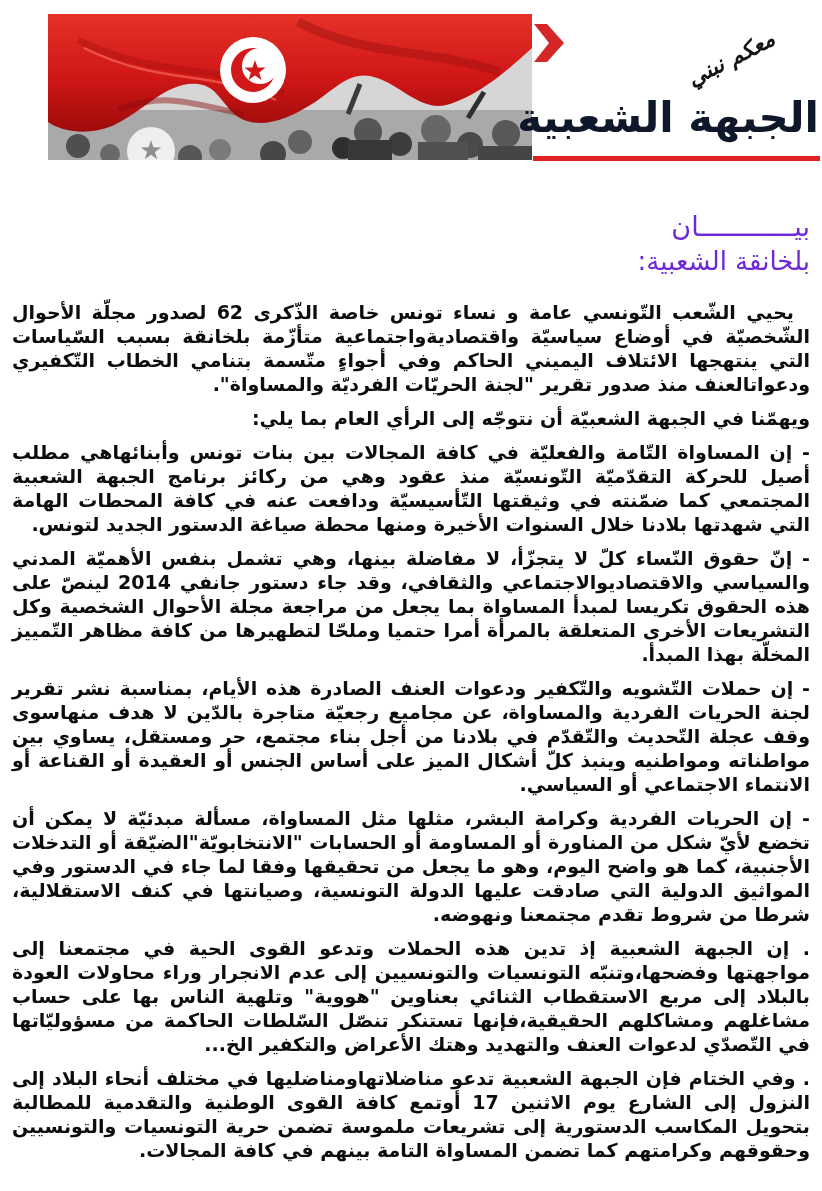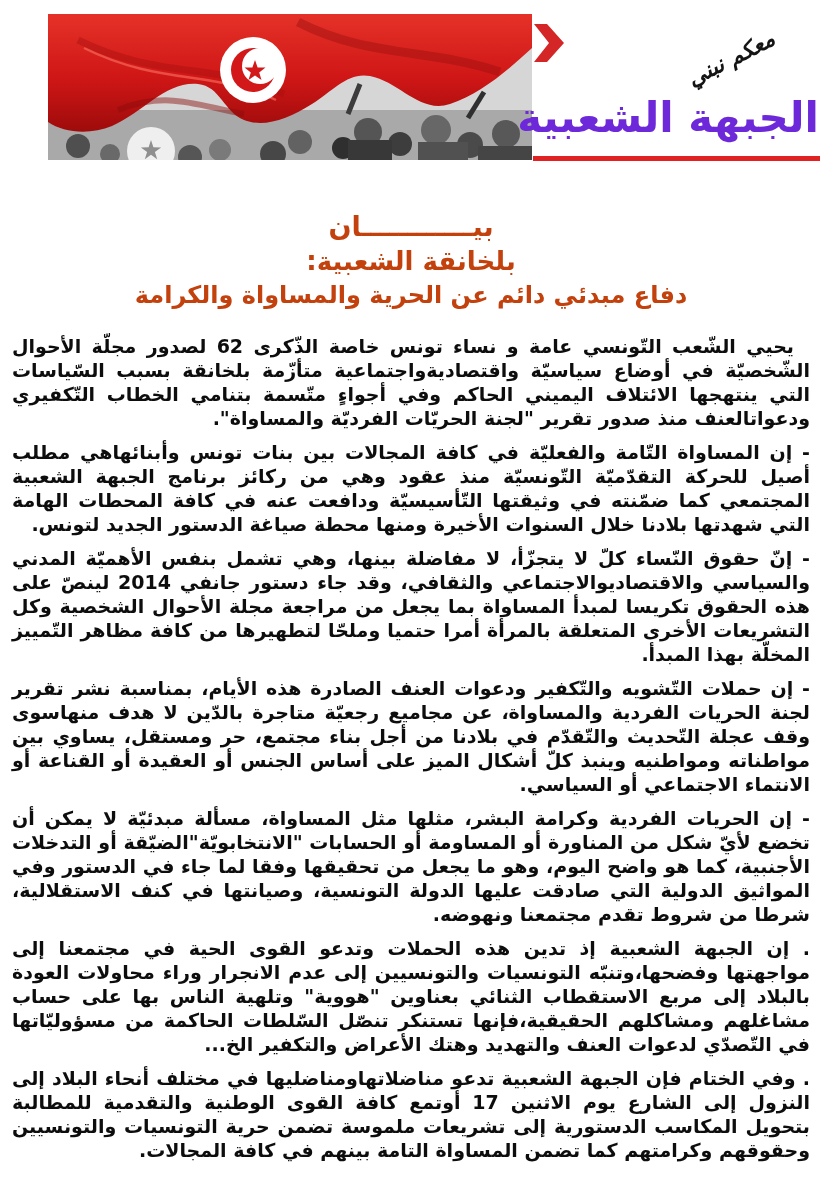--- a/index.html
+++ b/index.html
@@ -12,26 +12,26 @@
   .banner svg{display:block;width:100%;height:100%;}
   .chevron{position:absolute;left:534px;top:24px;width:30px;height:38px;}
   .chevron svg{display:block;width:100%;height:100%;}
   .slogan{
     position:absolute;left:664px;top:46px;width:134px;text-align:center;
     transform:rotate(-27deg);font-size:22px;font-weight:bold;font-style:italic;
     color:#141414;direction:rtl;white-space:nowrap;
   }
   .orgname{
     position:absolute;right:3px;top:92px;direction:rtl;white-space:nowrap;
-    font-size:42px;font-weight:bold;color:#6d28d9;line-height:1.25;letter-spacing:-1px;text-align:right;
+    font-size:42px;font-weight:bold;color:#0f172a;line-height:1.25;letter-spacing:-1px;text-align:right;
   }
   .logo-underline{position:absolute;left:533px;top:156px;width:287px;height:5px;background:#e02222;}
   
   .doc{padding:210px 12px 0 12px;direction:rtl;}
-  .title{text-align:center;color:#c2410c;font-weight:bold;}
+  .title{text-align:right;color:#6d28d9;font-weight:normal;}
   .t1{font-size:27px;line-height:34px;}
   .t2{font-size:26px;line-height:34px;}
   .t3{font-size:24px;line-height:34px;}
   .par{
     margin:10px 0 0 0;text-align:justify;text-align-last:right;
     font-size:19px;font-weight:bold;color:#0d0d0d;line-height:24px;
   }
   .par.first{text-indent:16px;margin-top:22px;}
 </style>
 </head>
@@ -95,24 +95,24 @@
       </svg>
   </div>
   <div class="slogan">معكم نبني</div>
   <div class="orgname">الجبهة الشعبية</div>
   <div class="logo-underline"></div>
 
   <div class="doc">
     <div class="title">
       <div class="t1">بيــــــــــــان</div>
       <div class="t2">بلخانقة الشعبية:</div>
-      <div class="t3">دفاع مبدئي دائم عن الحرية والمساواة والكرامة</div>
     </div>
 
     <p class="par first">يحيي الشّعب التّونسي عامة و نساء تونس خاصة الذّكرى 62 لصدور مجلّة الأحوال الشّخصيّة في أوضاع سياسيّة واقتصاديةواجتماعية متأزّمة بلخانقة بسبب السّياسات التي ينتهجها الائتلاف اليميني الحاكم وفي أجواءٍ متّسمة بتنامي الخطاب التّكفيري ودعواتالعنف منذ صدور تقرير "لجنة الحريّات الفرديّة والمساواة".</p>
+    <p class="par">ويهمّنا في الجبهة الشعبيّة أن نتوجّه إلى الرأي العام بما يلي:</p>
     <p class="par">- إن المساواة التّامة والفعليّة في كافة المجالات بين بنات تونس وأبنائهاهي مطلب أصيل للحركة التقدّميّة التّونسيّة منذ عقود وهي من ركائز برنامج الجبهة الشعبية المجتمعي كما ضمّنته في وثيقتها التّأسيسيّة ودافعت عنه في كافة المحطات الهامة التي شهدتها بلادنا خلال السنوات الأخيرة ومنها محطة صياغة الدستور الجديد لتونس.</p>
     <p class="par">- إنّ حقوق النّساء كلّ لا يتجزّأ، لا مفاضلة بينها، وهي تشمل بنفس الأهميّة المدني والسياسي والاقتصاديوالاجتماعي والثقافي، وقد جاء دستور جانفي 2014 لينصّ على هذه الحقوق تكريسا لمبدأ المساواة بما يجعل من مراجعة مجلة الأحوال الشخصية وكل التشريعات الأخرى المتعلقة بالمرأة أمرا حتميا وملحّا لتطهيرها من كافة مظاهر التّمييز المخلّة بهذا المبدأ.</p>
     <p class="par">- إن حملات التّشويه والتّكفير ودعوات العنف الصادرة هذه الأيام، بمناسبة نشر تقرير لجنة الحريات الفردية والمساواة، عن مجاميع رجعيّة متاجرة بالدّين لا هدف منهاسوى وقف عجلة التّحديث والتّقدّم في بلادنا من أجل بناء مجتمع، حر ومستقل، يساوي بين مواطناته ومواطنيه وينبذ كلّ أشكال الميز على أساس الجنس أو العقيدة أو القناعة أو الانتماء الاجتماعي أو السياسي.</p>
     <p class="par">- إن الحريات الفردية وكرامة البشر، مثلها مثل المساواة، مسألة مبدئيّة لا يمكن أن تخضع لأيّ شكل من المناورة أو المساومة أو الحسابات "الانتخابويّة"الضيّقة أو التدخلات الأجنبية، كما هو واضح اليوم، وهو ما يجعل من تحقيقها وفقا لما جاء في الدستور وفي المواثيق الدولية التي صادقت عليها الدولة التونسية، وصيانتها في كنف الاستقلالية، شرطا من شروط تقدم مجتمعنا ونهوضه.</p>
     <p class="par">. إن الجبهة الشعبية إذ تدين هذه الحملات وتدعو القوى الحية في مجتمعنا إلى مواجهتها وفضحها،وتنبّه التونسيات والتونسيين إلى عدم الانجرار وراء محاولات العودة بالبلاد إلى مربع الاستقطاب الثنائي بعناوين "هووية" وتلهية الناس بها على حساب مشاغلهم ومشاكلهم الحقيقية،فإنها تستنكر تنصّل السّلطات الحاكمة من مسؤوليّاتها في التّصدّي لدعوات العنف والتهديد وهتك الأعراض والتكفير الخ...</p>
     <p class="par">. وفي الختام فإن الجبهة الشعبية تدعو مناضلاتهاومناضليها في مختلف أنحاء البلاد إلى النزول إلى الشارع يوم الاثنين 17 أوتمع كافة القوى الوطنية والتقدمية للمطالبة بتحويل المكاسب الدستورية إلى تشريعات ملموسة تضمن حرية التونسيات والتونسيين وحقوقهم وكرامتهم كما تضمن المساواة التامة بينهم في كافة المجالات.</p>
 
   </div>
 
 </div>

